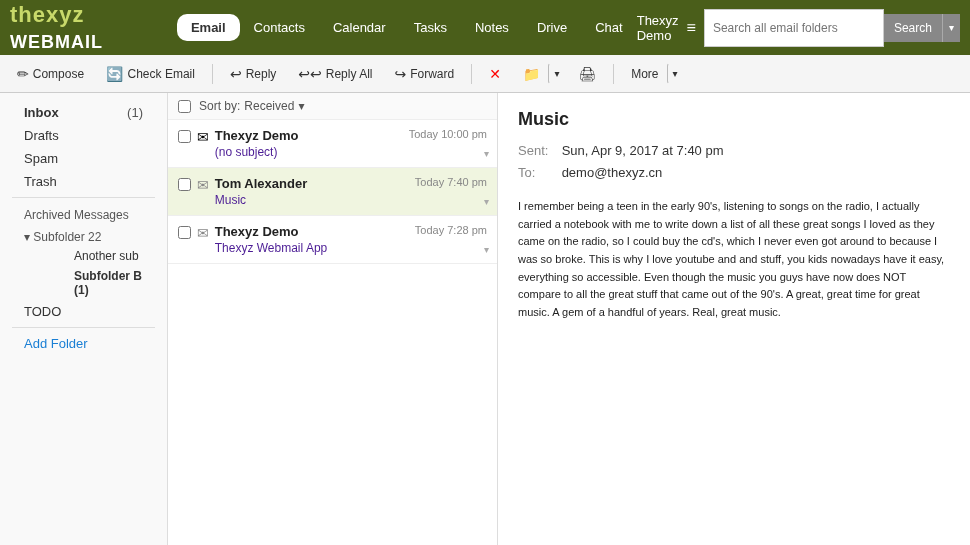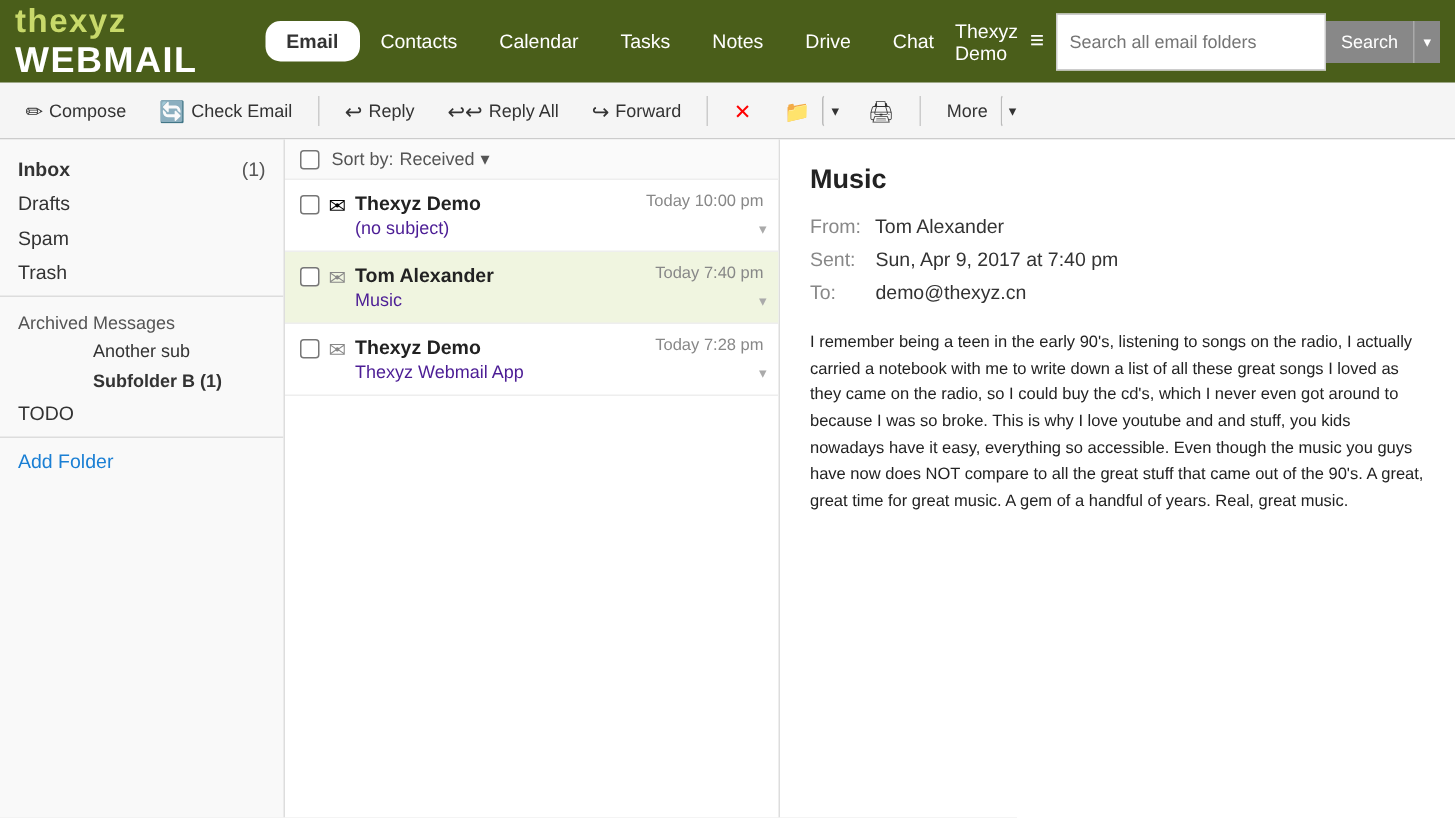--- a/index.html
+++ b/index.html
@@ -17,21 +17,21 @@
     #logo {
       font-family: 'Comic Sans MS', cursive, sans-serif;
       font-size: 22px;
       color: #c8d96a;
       letter-spacing: 1px;
       margin-right: 20px;
       font-weight: bold;
     }
     #logo span.webmail {
       color: white;
-      font-size: 24px;
+      font-size: 18px;
       font-weight: bold;
       font-family: Arial, sans-serif;
       text-transform: uppercase;
     }
     #nav-tabs {
       display: flex;
       gap: 0;
       flex: 1;
     }
     .nav-tab {
@@ -138,24 +138,24 @@
     }
 
     
     #main {
       display: flex;
       height: calc(545px - 55px - 38px);
     }
 
     
     #sidebar {
-      width: 190px;
+      width: 168px;
       background: #f9f9f9;
       border-right: 1px solid #ddd;
-      padding: 8px 0;
+      padding: 8px 12px;
       flex-shrink: 0;
       overflow-y: auto;
     }
     .sidebar-item {
       padding: 4px 12px;
       cursor: pointer;
       color: #333;
       display: flex;
       align-items: center;
       justify-content: space-between;
@@ -367,20 +367,24 @@
     </div>
     <div class="sidebar-item">
       <span>Spam</span>
     </div>
     <div class="sidebar-item">
       <span>Trash</span>
     </div>
     <div class="sidebar-divider"></div>
     <div class="sidebar-section">
       <span>Archived Messages</span>
+    </div>
+    <div class="sidebar-section">
+      <span>▾ </span>
+      <span>Subfolder 22</span>
     </div>
     <div class="sidebar-sub">
       <span>Another sub</span>
     </div>
     <div class="sidebar-sub bold">
       <span>Subfolder B</span>
       <span>(1)</span>
     </div>
     <div class="sidebar-item">
       <span>TODO</span>
@@ -442,24 +446,20 @@
         </div>
       </div>
       <span class="email-arrow">▾</span>
     </div>
   </div>
 
   <div id="email-preview">
     <div id="email-title">Music</div>
     <div id="email-meta">
       <div>
-        <span class="meta-label">From:</span>
-        <span>Tom Alexander</span>
-      </div>
-      <div>
         <span class="meta-label">Sent:</span>
         <span>Sun, Apr 9, 2017 at 7:40 pm</span>
       </div>
       <div>
         <span class="meta-label">To:</span>
         <span>demo@thexyz.cn</span>
       </div>
     </div>
     <div id="email-body">I remember being a teen in the early 90's, listening to songs on the radio, I actually carried a notebook with me to write down a list of all these great songs I loved as they came on the radio, so I could buy the cd's, which I never even got around to because I was so broke.  This is why I love youtube and and stuff, you kids nowadays have it easy, everything so accessible.  Even though the music you guys have now does NOT compare to all the great stuff that came out of the 90's.  A great, great time for great music.  A gem of a handful of years.  Real, great music.</div>
   </div>

